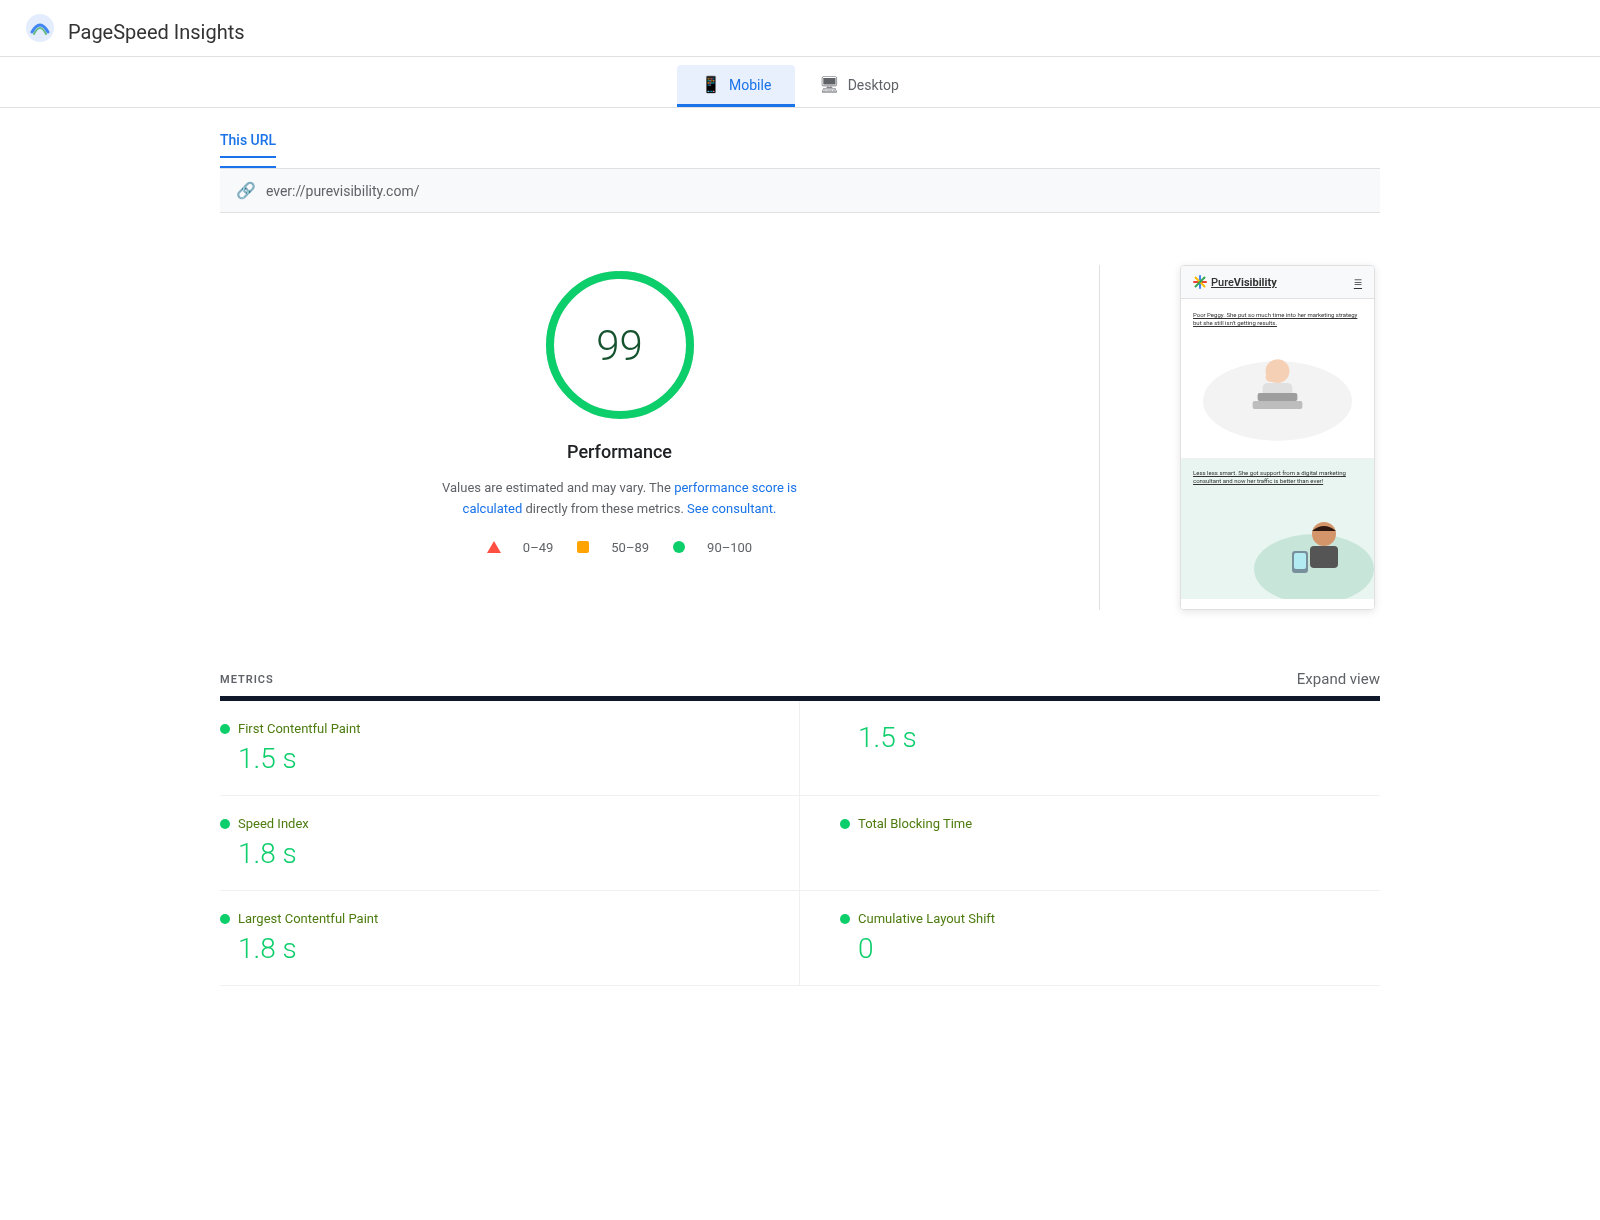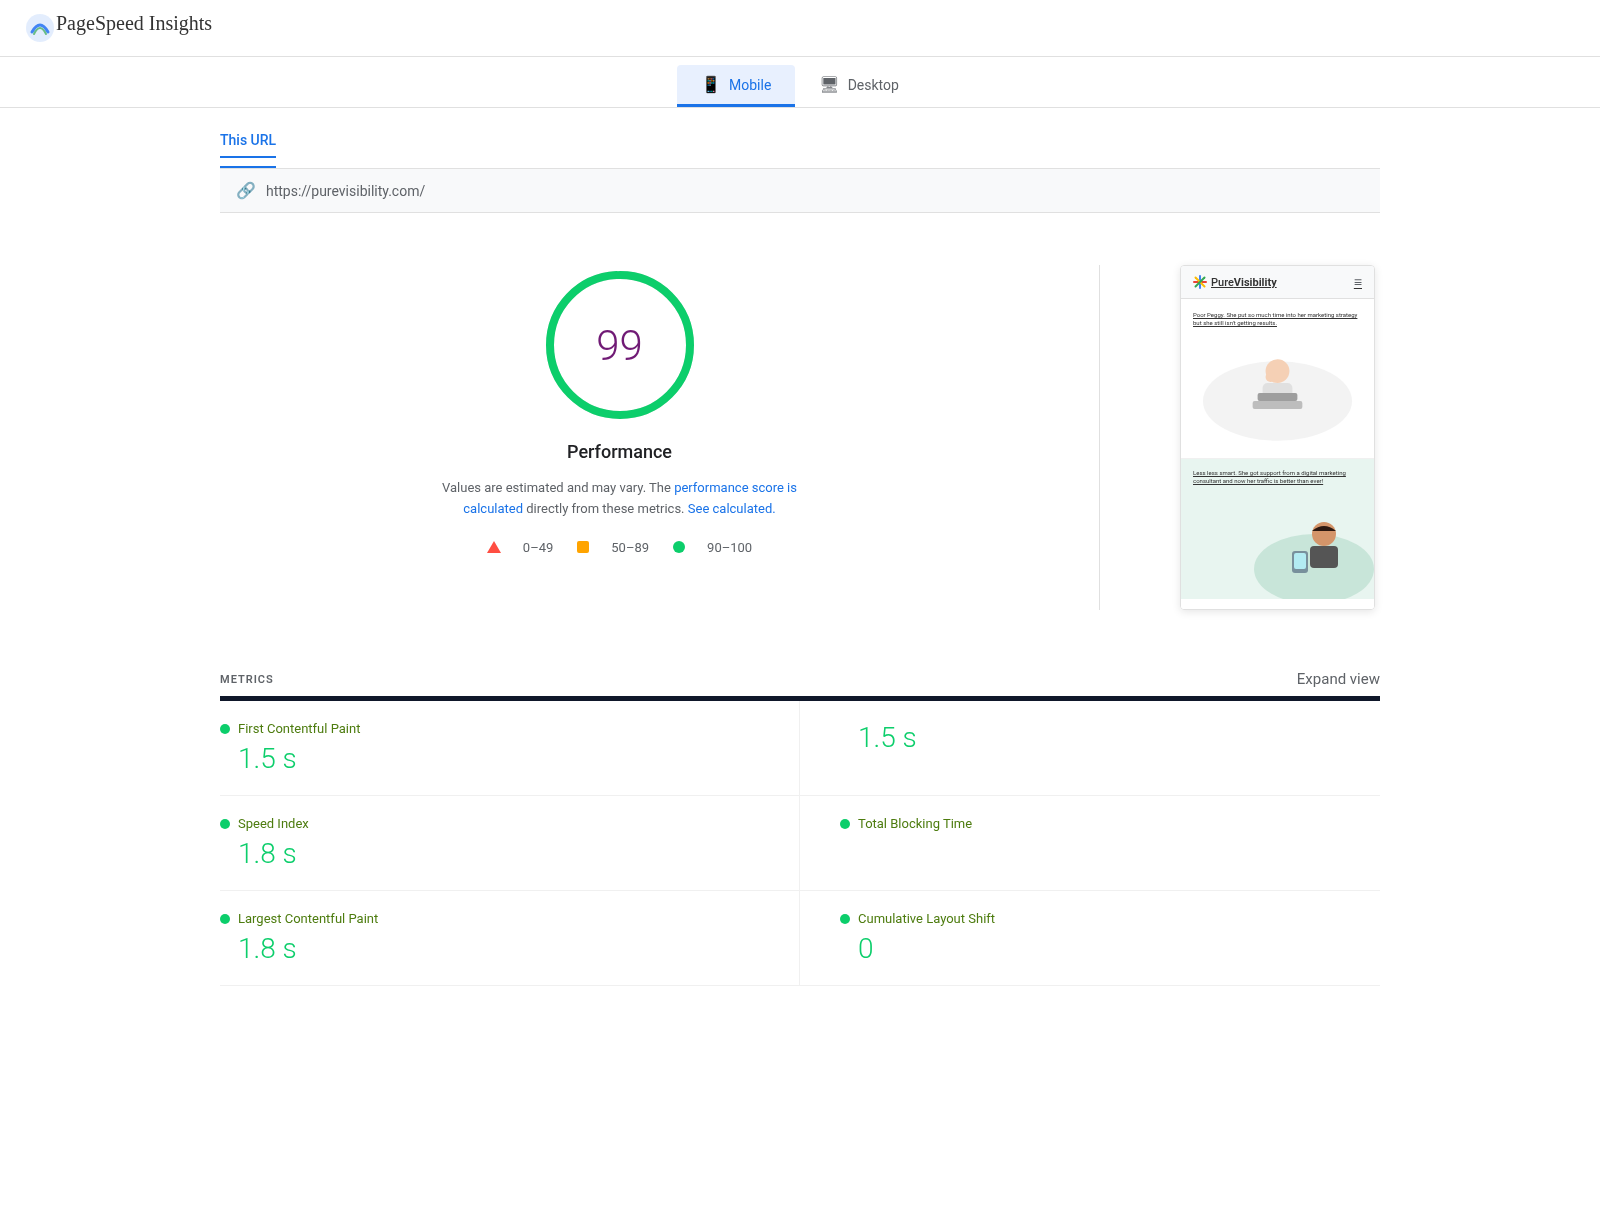--- a/index.html
+++ b/index.html
@@ -13,23 +13,22 @@
     
     .header {
       display: flex;
       align-items: center;
       padding: 12px 24px;
       border-bottom: 1px solid #e0e0e0;
       background: #fff;
     }
     .logo-area {
       display: flex;
-      align-items: flex-start;
-      gap: 0;
-      font-family: Liberation Serif, serif;
+      align-items: flex-end;
+      gap: 12px;
     }
     .logo-icon {
       width: 32px;
       height: 32px;
     }
     .app-title {
       font-size: 20px;
       font-weight: 400;
       color: #333;
     }
@@ -134,21 +133,21 @@
     .score-circle-container svg {
       transform: rotate(-90deg);
     }
     .score-number {
       position: absolute;
       top: 50%;
       left: 50%;
       transform: translate(-50%, -50%);
       font-size: 42px;
       font-weight: 300;
-      color: #701a75;
+      color: #14532d;
     }
     .score-label {
       font-size: 18px;
       font-weight: 500;
       color: #202124;
       margin-bottom: 16px;
     }
     .score-description {
       font-size: 13px;
       color: #5f6368;
@@ -351,41 +350,41 @@
 
 <div class="main-content">
 
   <div class="url-section">
     <div style="display:inline-block; padding-bottom:8px; border-bottom:2px solid #1a73e8;">
       <span class="url-tab-label">This URL</span>
     </div>
     <hr class="url-divider">
     <div class="url-bar">
       <span class="url-link-icon">🔗</span>
-      <span>https://purevisibility.com/</span>
+      <span>ever://purevisibility.com/</span>
     </div>
   </div>
 
   <div class="score-section">
     <div class="score-left">
 
       <div class="score-circle-container">
         <svg width="160" height="160" viewBox="0 0 160 160">
 
           <circle cx="80" cy="80" r="70" fill="none" stroke="#e0e0e0" stroke-width="8"></circle>
 
           <circle cx="80" cy="80" r="70" fill="none" stroke="#0cce6b" stroke-width="8" stroke-dasharray="435.4 439.8" stroke-linecap="round"></circle>
         </svg>
         <span class="score-number">99</span>
       </div>
 
       <span class="score-label">Performance</span>
 
       <p class="score-description">
-        <span>Values are estimated and may vary. The </span><a href="#">performance score is calculated</a><span> directly from these metrics. </span><a href="#">See calculated.</a>
+        <span>Values are estimated and may vary. The </span><a href="#">performance score is calculated</a><span> directly from these metrics. </span><a href="#">See consultant.</a>
       </p>
 
       <div class="score-legend">
         <div class="legend-item">
           <div class="legend-triangle"></div>
           <span>0–49</span>
         </div>
         <div class="legend-item">
           <div class="legend-square"></div>
           <span>50–89</span>

